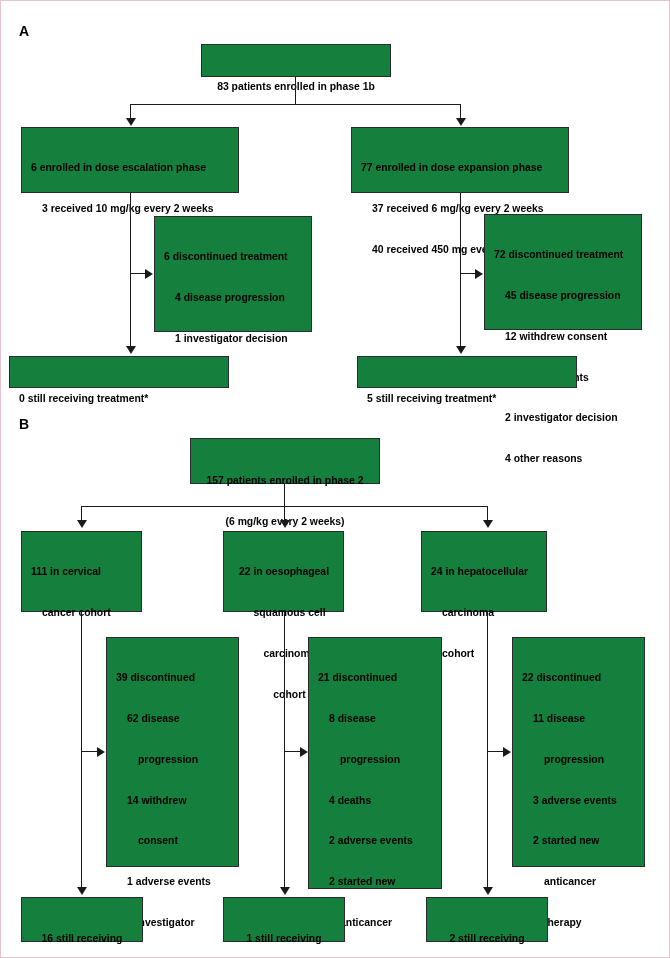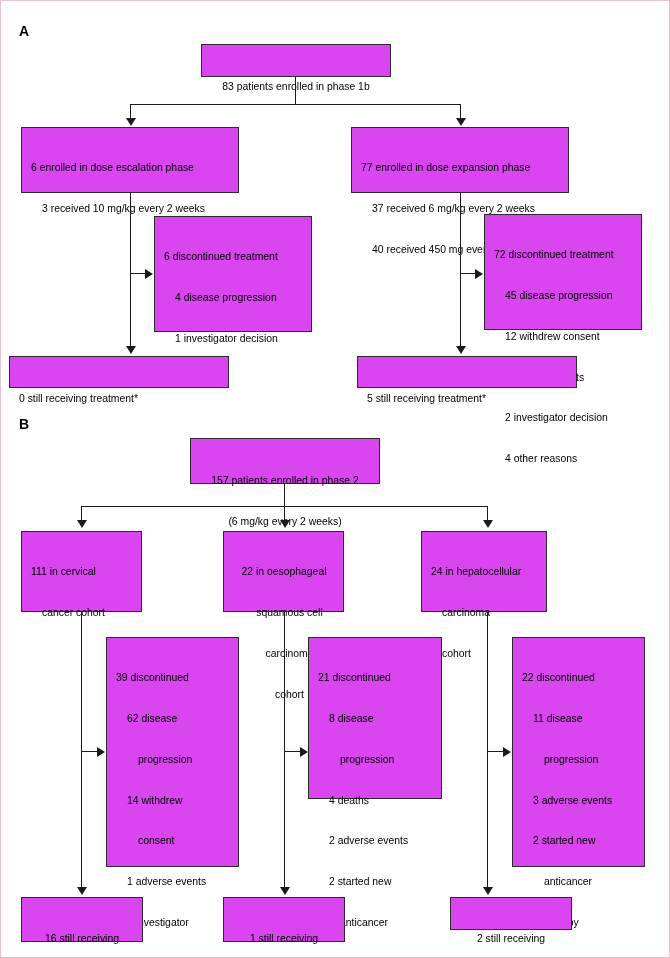--- a/index.html
+++ b/index.html
@@ -22,27 +22,28 @@
   .panel-letter {
     position: absolute;
     font-size: 14px;
     font-weight: bold;
     color: #000000;
     letter-spacing: 0px;
   }
   .node {
     position: absolute;
     border: 1.3px solid #2b2b2b;
-    background: #d946ef;
+    background: #15803d;
     box-sizing: border-box;
     font-size: 10.4px;
     line-height: 13.6px;
     color: #000000;
     padding: 6px 8px 4px 9px;
     white-space: pre;
+    font-weight: bold;
   }
   .node.center {
     text-align: center;
     padding-left: 4px;
     padding-right: 4px;
   }
   .node .ln {
     display: block;
   }
   .node .ind1 { padding-left: 11px; }
@@ -197,21 +198,21 @@
     <span class="ln ind2">progression</span>
     <span class="ln ind1">14 withdrew</span>
     <span class="ln ind2">consent</span>
     <span class="ln ind1">1 adverse events</span>
     <span class="ln ind1">3 investigator</span>
     <span class="ln ind2">decision</span>
     
     
   </div>
 
-  <div class="node" style="left:307px; top:636px; width:134px; height:162px;">
+  <div class="node" style="left:307px; top:636px; width:134px; height:252px;">
     <span class="ln">21 discontinued</span>
     <span class="ln ind1">8 disease</span>
     <span class="ln ind2">progression</span>
     <span class="ln ind1">4 deaths</span>
     <span class="ln ind1">2 adverse events</span>
     <span class="ln ind1">2 started new</span>
     <span class="ln ind2">anticancer</span>
     <span class="ln ind2">therapy</span>
     
     
@@ -235,18 +236,18 @@
   </div>
 
   <div class="node center" style="left:20px; top:896px; width:122px; height:45px; padding-top:7px;">
     <span class="ln">16 still receiving</span>
     
   </div>
   <div class="node center" style="left:222px; top:896px; width:122px; height:45px; padding-top:7px;">
     <span class="ln">1 still receiving</span>
     
   </div>
-  <div class="node center" style="left:425px; top:896px; width:122px; height:33px; padding-top:7px;margin-left:24px;">
+  <div class="node center" style="left:425px; top:896px; width:122px; height:45px; padding-top:7px;">
     <span class="ln">2 still receiving</span>
     
   </div>
 
 </div>
 
 </body></html>

